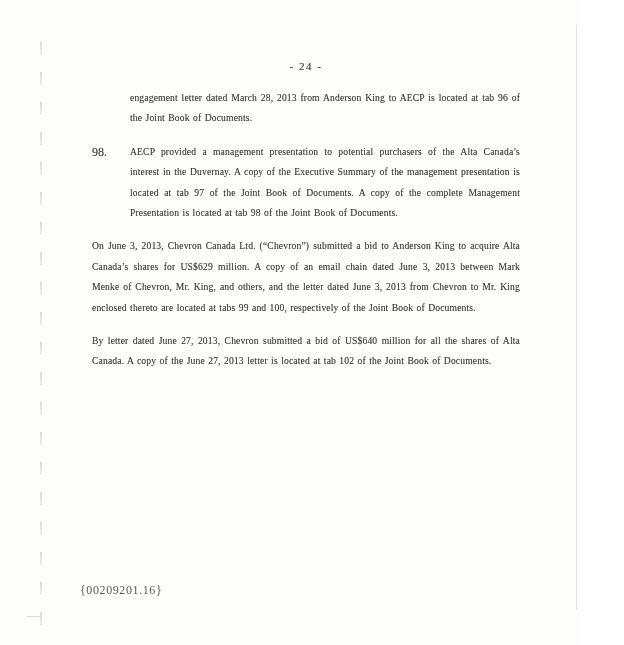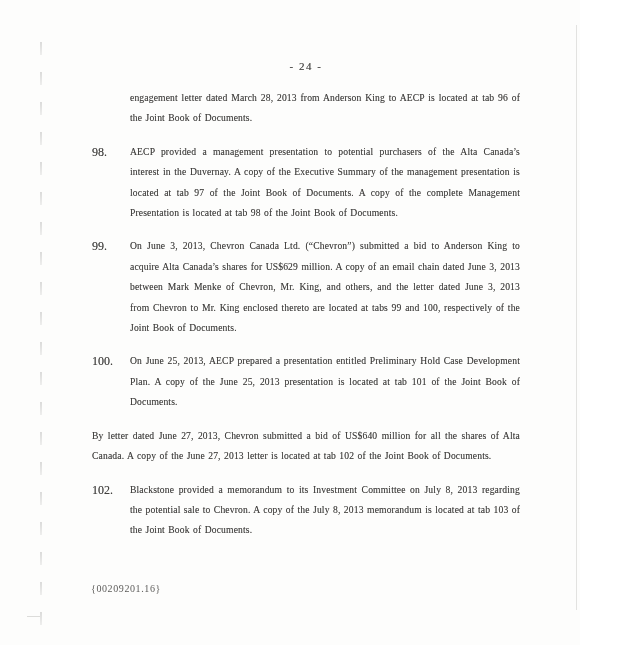--- a/index.html
+++ b/index.html
@@ -79,23 +79,23 @@
     font-size: 9.6px;
     line-height: 20.4px;
     text-align: justify;
     color: #403f3d;
     letter-spacing: 0.15px;
     word-spacing: 0.8px;
     text-shadow: 0 0 0.5px rgba(70,70,70,0.5);
   }
   .footer {
     position: absolute;
-    left: 91px;
+    left: 80px;
     top: 583px;
-    font-size: 10px;
+    font-size: 12px;
     letter-spacing: 0.6px;
     color: #5d5c5a;
   }
 </style>
 </head>
 <body>
 
 <div class="page">
   <div class="binding-marks"></div>
   <div class="scan-edge"></div>
@@ -109,34 +109,25 @@
     <div class="para-num"></div>
     <div class="para-text">engagement letter dated March 28, 2013 from Anderson King to AECP is located at tab 96 of the Joint Book of Documents.</div>
   </div>
 
   <div class="para">
     <div class="para-num">98.</div>
     <div class="para-text">AECP provided a management presentation to potential purchasers of the Alta Canada’s interest in the Duvernay. A copy of the Executive Summary of the management presentation is located at tab 97 of the Joint Book of Documents. A copy of the complete Management Presentation is located at tab 98 of the Joint Book of Documents.</div>
   </div>
 
   <div class="para">
-    <div class="para-num">99.</div>
     <div class="para-text">On June 3, 2013, Chevron Canada Ltd. (“Chevron”) submitted a bid to Anderson King to acquire Alta Canada’s shares for US$629 million. A copy of an email chain dated June 3, 2013 between Mark Menke of Chevron, Mr. King, and others, and the letter dated June 3, 2013 from Chevron to Mr. King enclosed thereto are located at tabs 99 and 100, respectively of the Joint Book of Documents.</div>
   </div>
 
-  <div class="para">
-    <div class="para-num">100.</div>
-    <div class="para-text">On June 25, 2013, AECP prepared a presentation entitled Preliminary Hold Case Development Plan. A copy of the June 25, 2013 presentation is located at tab 101 of the Joint Book of Documents.</div>
-  </div>
 
   <div class="para">
     <div class="para-text">By letter dated June 27, 2013, Chevron submitted a bid of US$640 million for all the shares of Alta Canada. A copy of the June 27, 2013 letter is located at tab 102 of the Joint Book of Documents.</div>
   </div>
 
-  <div class="para">
-    <div class="para-num">102.</div>
-    <div class="para-text">Blackstone provided a memorandum to its Investment Committee on July 8, 2013 regarding the potential sale to Chevron. A copy of the July 8, 2013 memorandum is located at tab 103 of the Joint Book of Documents.</div>
-  </div>
 </div>
   </div>
 
   <div class="footer">{00209201.16}</div>
 </div>
 
 </body></html>

